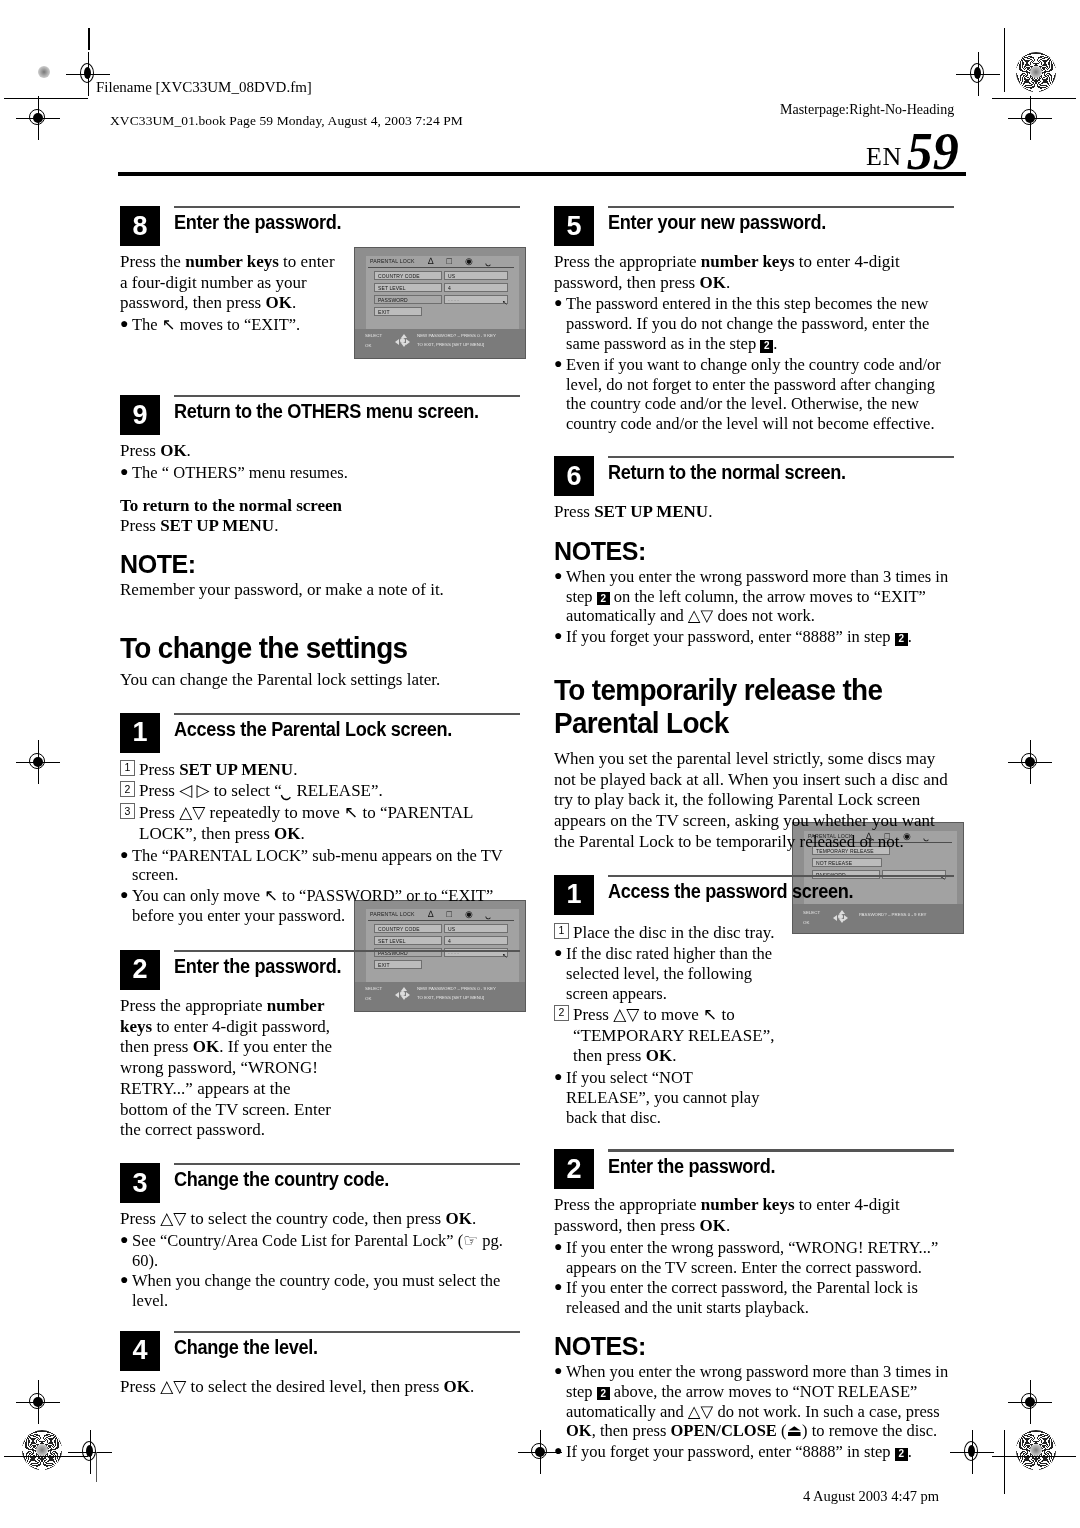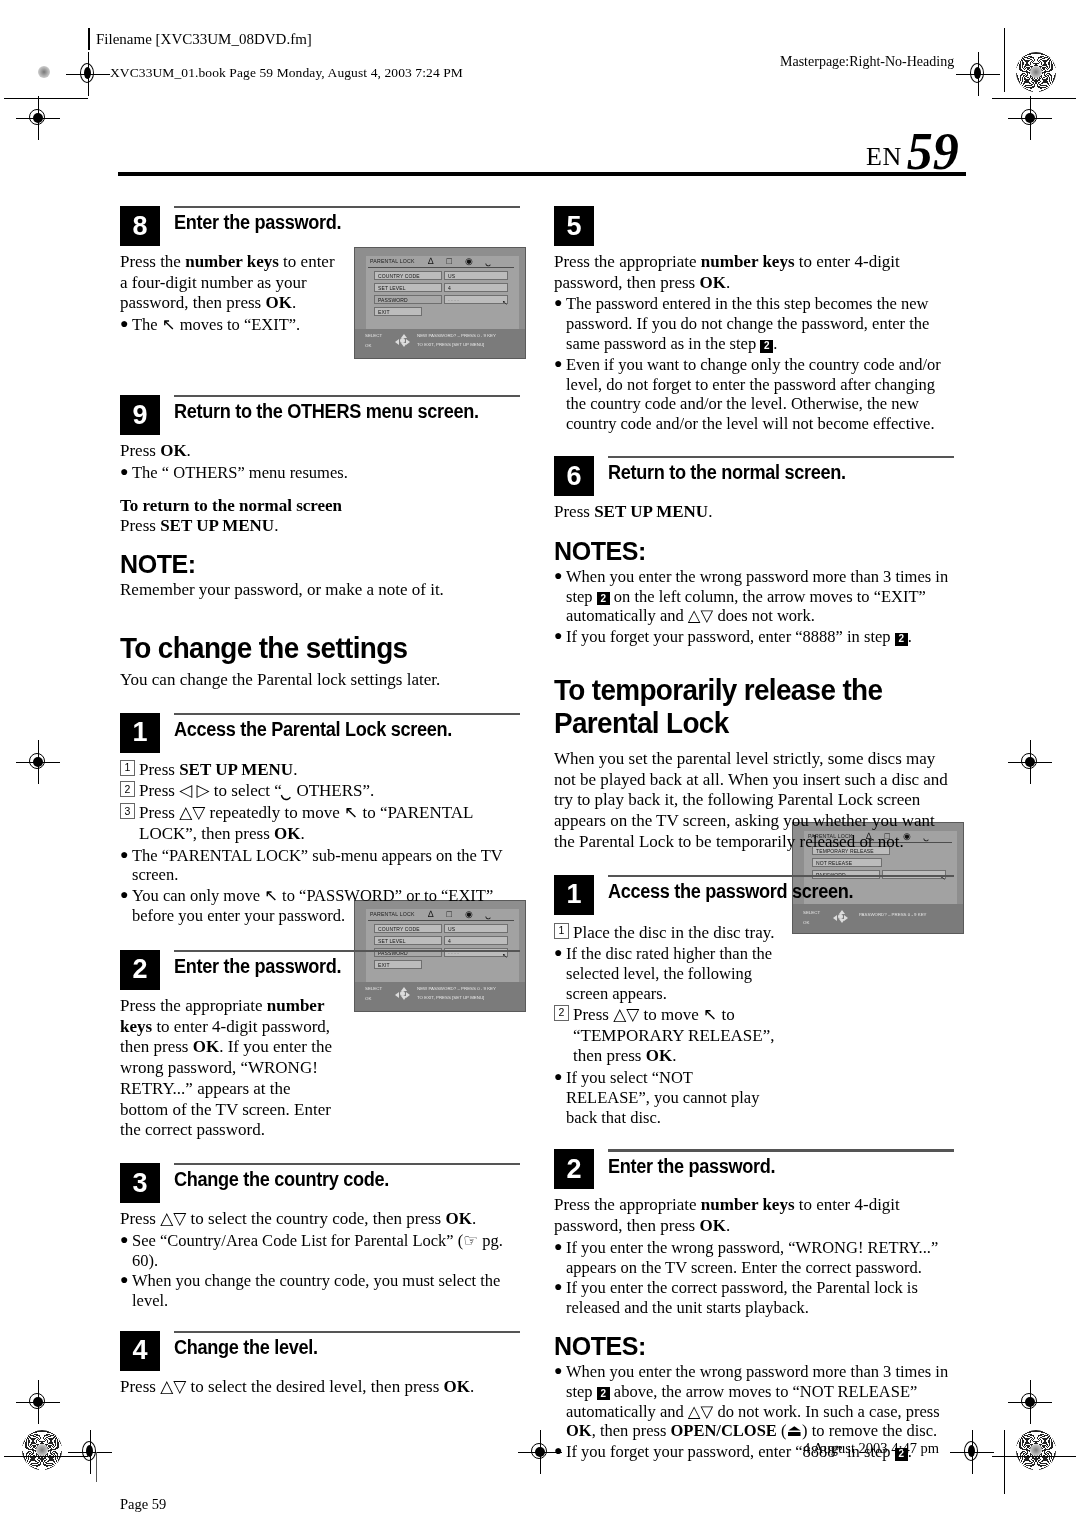--- a/index.html
+++ b/index.html
@@ -30,21 +30,21 @@
   }
   .starburst.dense{
     background: repeating-conic-gradient(#222 0deg 1.6deg, #fff 1.6deg 3.2deg);
   }
   .starburst::after{content:"";position:absolute;left:14px;top:14px;width:12px;height:12px;border-radius:50%;
     background:radial-gradient(circle,#777 0%,#bbb 55%,#e8e8e8 100%);}
 
   .trimline{position:absolute;background:#000;}
 
   
-  .hdr-txt{position:absolute;font-family:"Liberation Serif",serif;white-space:nowrap;}
+  .hdr-txt{position:absolute;font-family:"Liberation Serif",serif;white-space:nowrap;margin-top:48px;}
   .hdr-filename{left:96px;top:31px;font-size:15px;}
   .hdr-filebar{position:absolute;left:88px;top:28px;width:1.6px;height:22px;background:#000;}
   .hdr-book{left:110px;top:65px;font-size:13.5px;letter-spacing:.1px;}
   .hdr-master{left:780px;top:54px;font-size:14px;}
   .ftr-page{left:120px;top:1496px;font-size:14.5px;}
   .ftr-date{left:803px;top:1440px;font-size:14.5px;}
 
   
   .en-block{position:absolute;left:866px;top:131px;display:flex;align-items:flex-end;justify-content:center;}
   .en-label{font-family:"Liberation Serif",serif;font-size:26px;letter-spacing:.5px;
@@ -405,21 +405,21 @@
           <div class="step-rule"></div>
           <div class="step-title">Access the Parental Lock screen.</div>
         </div>
       </div>
       <div class="numlist" style="margin-top:7px;">
         <span class="subnum">1</span>
         <span class="ntxt"><span>Press </span><span class="b">SET UP MENU</span><span>.</span></span>
       </div>
       <div class="numlist">
         <span class="subnum">2</span>
-        <span class="ntxt"><span>Press ◁ ▷ to select “</span><span class="wrench">‿</span><span> OTHERS”.</span></span>
+        <span class="ntxt"><span>Press ◁ ▷ to select “</span><span class="wrench">‿</span><span> RELEASE”.</span></span>
       </div>
       <div class="numlist">
         <span class="subnum">3</span>
         <span class="ntxt"><span>Press △▽ repeatedly to move ↖ to “PARENTAL LOCK”, then press </span><span class="b">OK</span><span>.</span></span>
       </div>
       <div class="bul">
         <span class="dot">●</span>
         <span class="txt">The “PARENTAL LOCK” sub-menu appears on the TV screen.</span>
       </div>
       <div class="bul">
@@ -475,20 +475,24 @@
       </div>
     </div>
 
   </div>
 
   <div class="col col-right">
 
     <div class="step">
       <div class="step-hd">
         <div class="step-num">5</div>
+        <div class="step-tbox">
+          <div class="step-rule"></div>
+          <div class="step-title">Enter your new password.</div>
+        </div>
       </div>
       <div class="bodytxt">
         <span>Press the appropriate </span><span class="b">number keys</span><span> to enter 4-digit password, then press </span><span class="b">OK</span><span>.</span>
       </div>
       <div class="bul">
         <span class="dot">●</span>
         <span class="txt"><span>The password entered in the this step becomes the new password. If you do not change the password, enter the same password as in the step </span><span class="bstep">2</span><span>.</span></span>
       </div>
       <div class="bul">
         <span class="dot">●</span>

